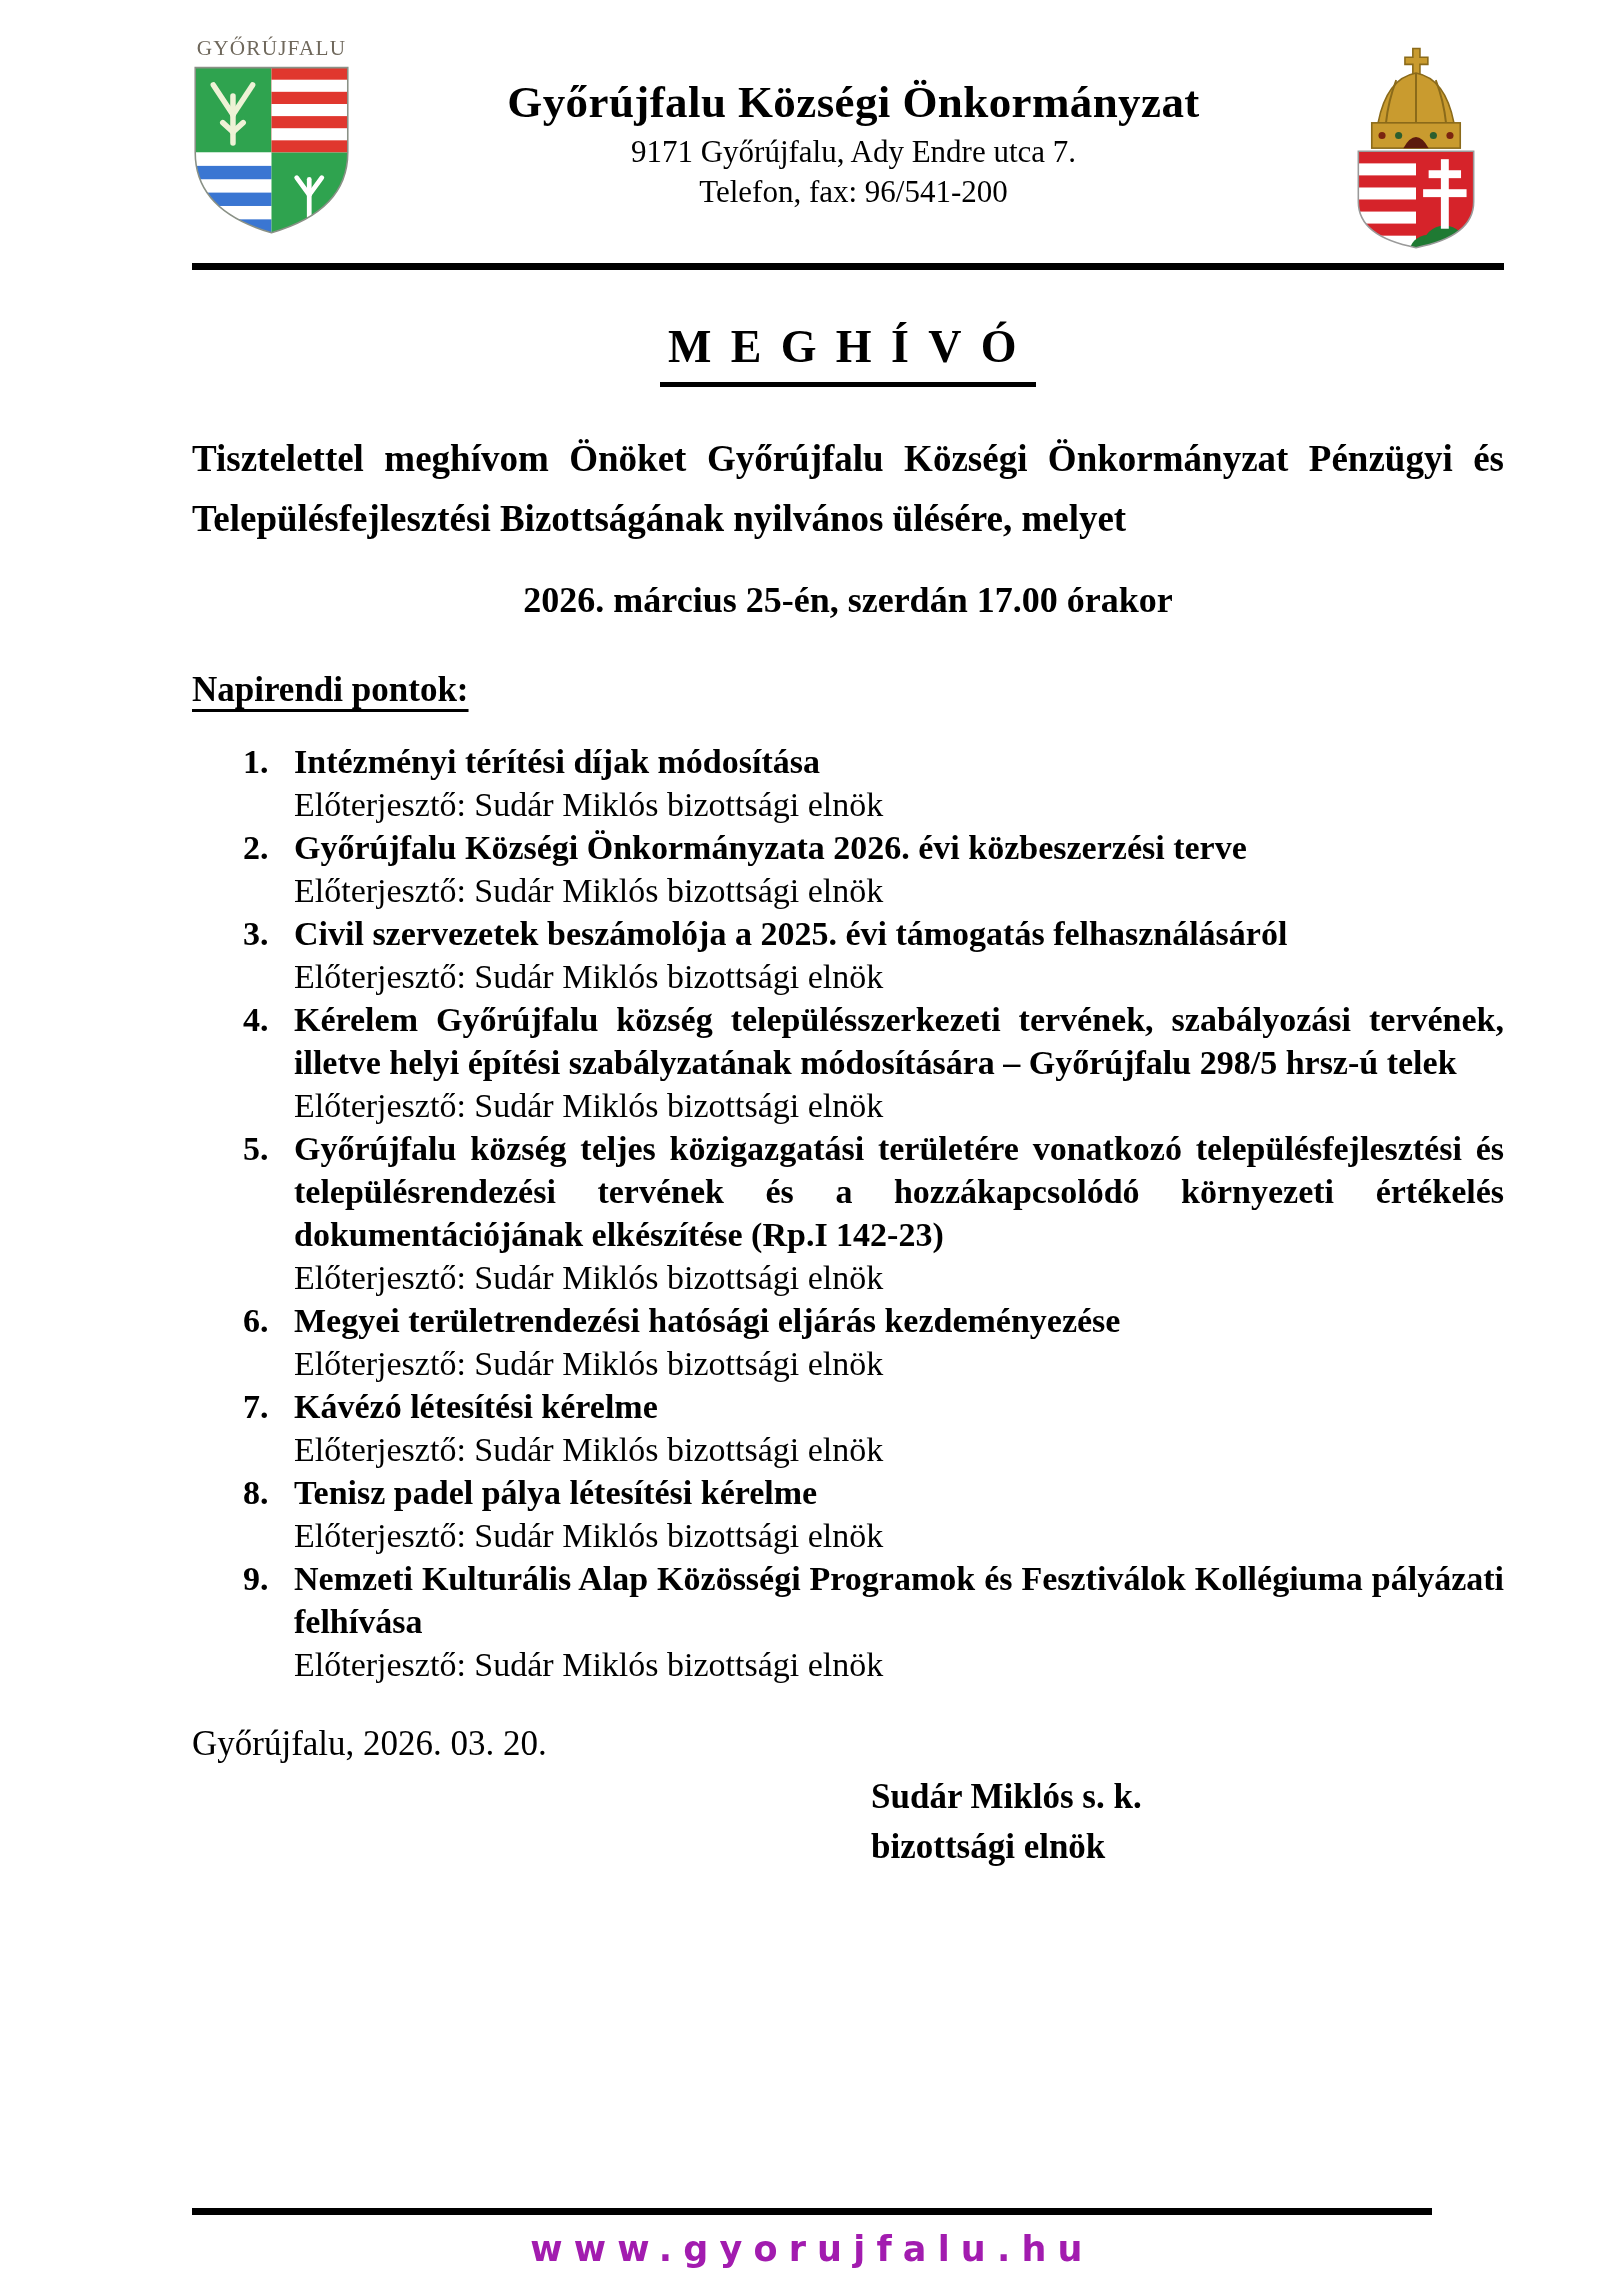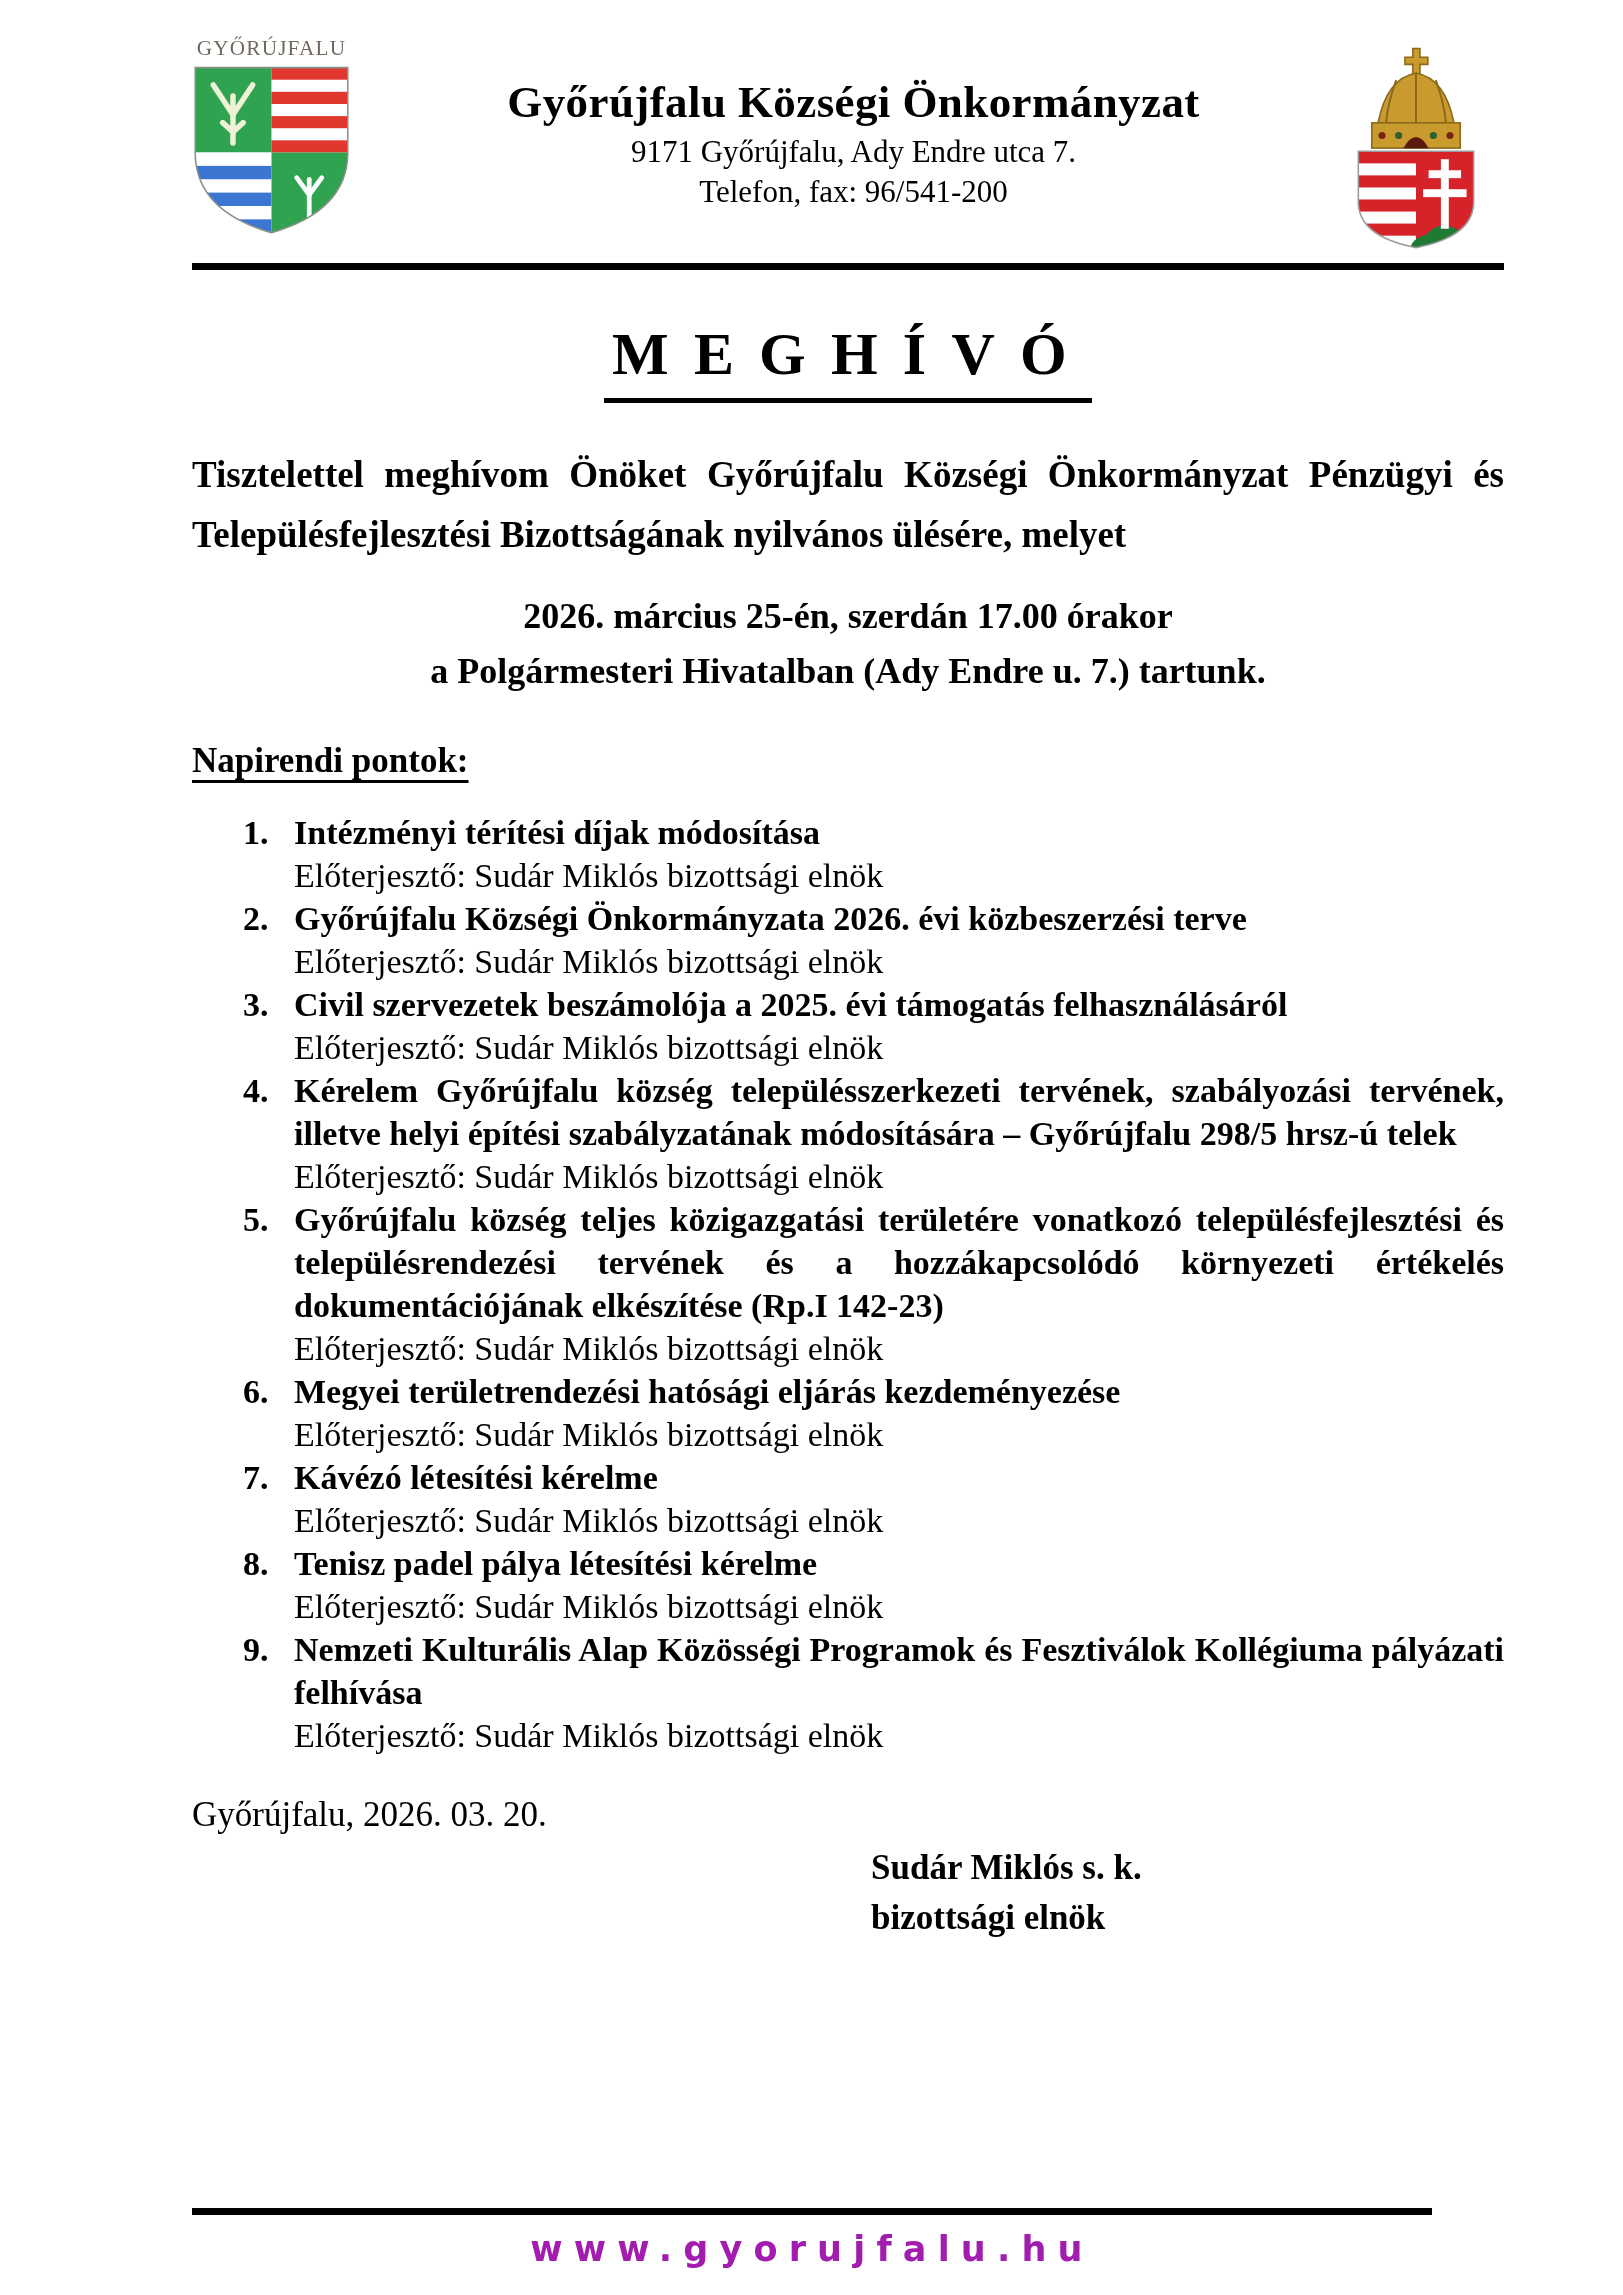--- a/index.html
+++ b/index.html
@@ -15,21 +15,21 @@
   .crest-left { margin-left:-11px; }
   .crest-right { margin-right:-57px; margin-top:14px; }
   .header-center { text-align:center; padding-top:44px; }
   .org-name { font-size:45px; font-weight:bold; line-height:1.15; letter-spacing:0.4px; }
   .org-address { font-size:31px; line-height:1.2; margin-top:4px; }
   .org-phone { font-size:31px; line-height:1.2; margin-top:3.1px; }
   .top-rule { height:7px; background:#000; margin-top:4.7px; }
   
   .doc-title-wrap { text-align:center; margin-top:50px; }
   .doc-title {
-    display:inline-block; font-size:60px; font-weight:bold;
+    display:inline-block; font-size:46px; font-weight:bold;
     letter-spacing:0.42em; border-bottom:5.5px solid #000; padding:0 0 9.4px 7.9px;
   }
   
   .intro {
     margin-top:42px; font-size:37px; font-weight:bold; line-height:60px;
     text-align:justify;
   }
   
   .schedule { margin-top:23.6px; text-align:center; font-weight:bold; font-size:36px; line-height:55px; }
   
@@ -159,21 +159,20 @@
   <div class="top-rule"></div>
 
   <div class="doc-title-wrap">
     <span class="doc-title">MEGHÍVÓ</span>
   </div>
 
   <p class="intro">Tisztelettel meghívom Önöket Győrújfalu Községi Önkormányzat Pénzügyi és Településfejlesztési Bizottságának nyilvános ülésére, melyet</p>
 
   <div class="schedule">
     <div>2026. március 25-én, szerdán 17.00 órakor</div>
-    <div>a Polgármesteri Hivatalban (Ady Endre u. 7.) tartunk.</div>
   </div>
 
   <div class="agenda-heading-wrap">
     <span class="agenda-heading">Napirendi pontok:</span>
   </div>
 
   <ol class="agenda">
     <li class="agenda-item">
       <span class="agenda-num">1.</span>
       <span class="agenda-title">Intézményi térítési díjak módosítása</span>

